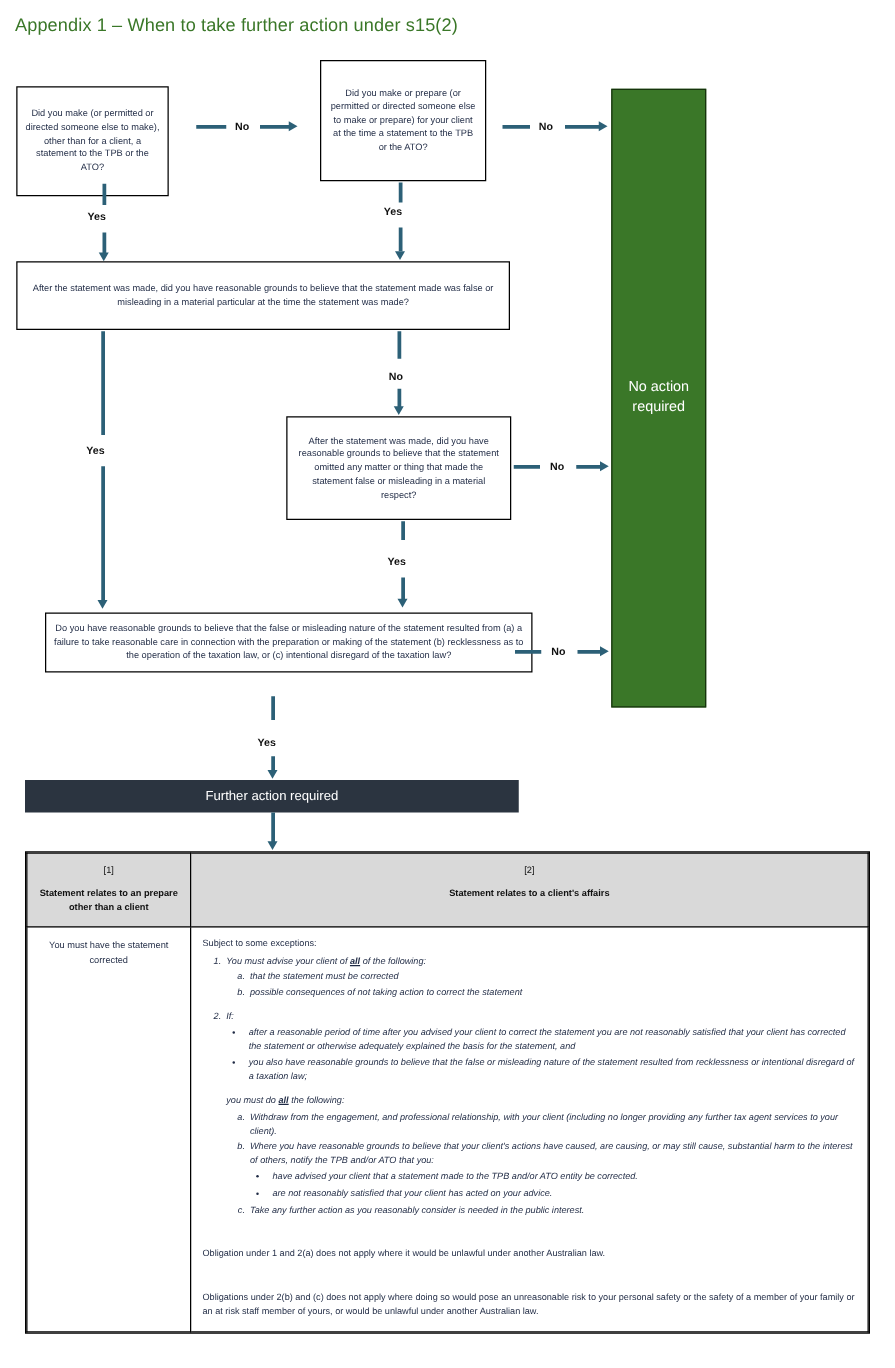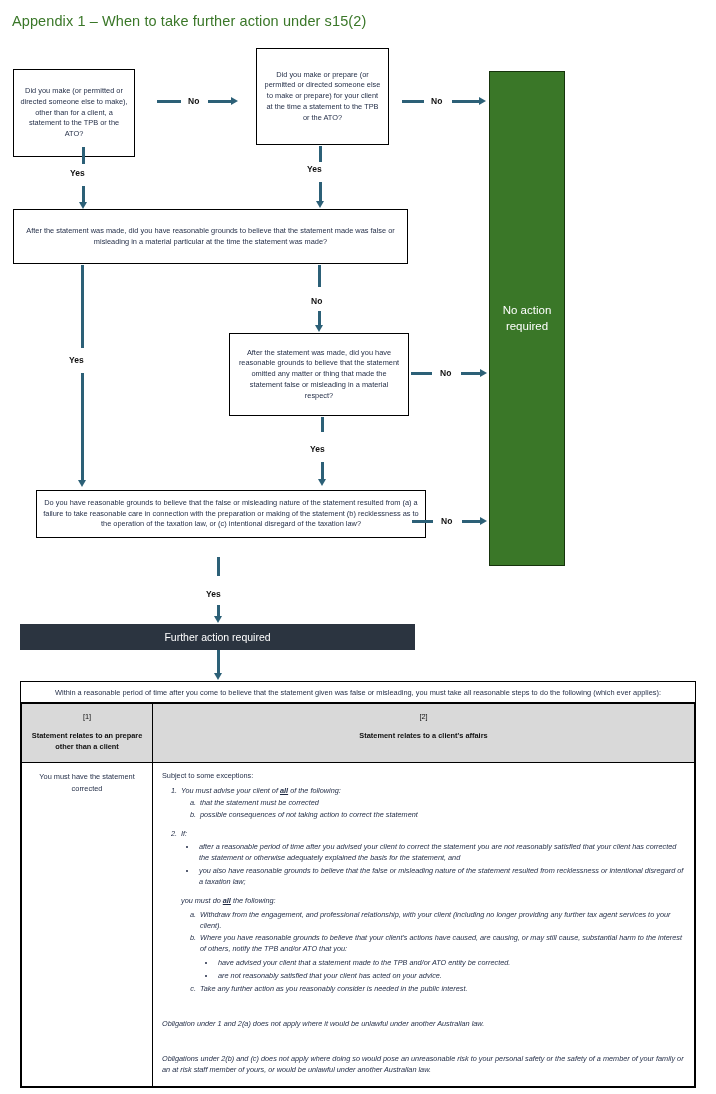--- a/index.html
+++ b/index.html
@@ -178,21 +178,21 @@
   }
   #cell-right p { margin: 0 0 3px 0; }
   #cell-right .gap { margin-top: 8px; }
   ol.lvl1 { margin: 1px 0 0 0; padding-left: 17px; list-style-type: decimal; font-style: italic; }
   ol.lvl1 > li { margin-bottom: 1px; padding-left: 2px; }
   ol.alpha { margin: 1px 0 0 0; padding-left: 17px; list-style-type: lower-alpha; }
   ol.alpha > li { margin-bottom: 1px; padding-left: 2px; }
   ul.bul { margin: 2px 0 2px 0; padding-left: 16px; list-style-type: disc; }
   ul.bul > li { margin-bottom: 2px; padding-left: 2px; }
   .u { text-decoration: underline; font-weight: bold; }
-  #cell-right .note { font-style: italic; margin-top: 24px; }
+  #cell-right .note { margin-top: 24px; }
 </style>
 </head>
 <body>
 
 <div class="page">
 
   <div class="title">Appendix 1 – When to take further action under s15(2)</div>
 
   <div class="dbox" id="box-q1">
     <span>Did you make (or permitted or directed someone else to make), other than for a client, a statement to the TPB or the ATO?</span>
@@ -270,21 +270,20 @@
   <div class="vline" style="left:217px; top:557px; height:19px;"></div>
   <div class="lbl" style="left:206px; top:589px;">Yes</div>
   <div class="vline" style="left:217px; top:605px; height:12px;"></div>
   <div class="arrow-down" style="left:214px; top:616px;"></div>
 
   <div class="vline" style="left:217px; top:650px; height:24px;"></div>
   <div class="arrow-down" style="left:214px; top:673px;"></div>
 
   <div id="bottom-table">
 
-    <div class="intro">Within a reasonable period of time after you come to believe that the statement given was false or misleading, you must take all reasonable steps to do the following (which ever applies):</div>
 
     <table>
       <colgroup>
           <col class="col1">
           <col>
         </colgroup>
       <thead>
         <tr>
           <th>
             <span class="num">[1]</span>

